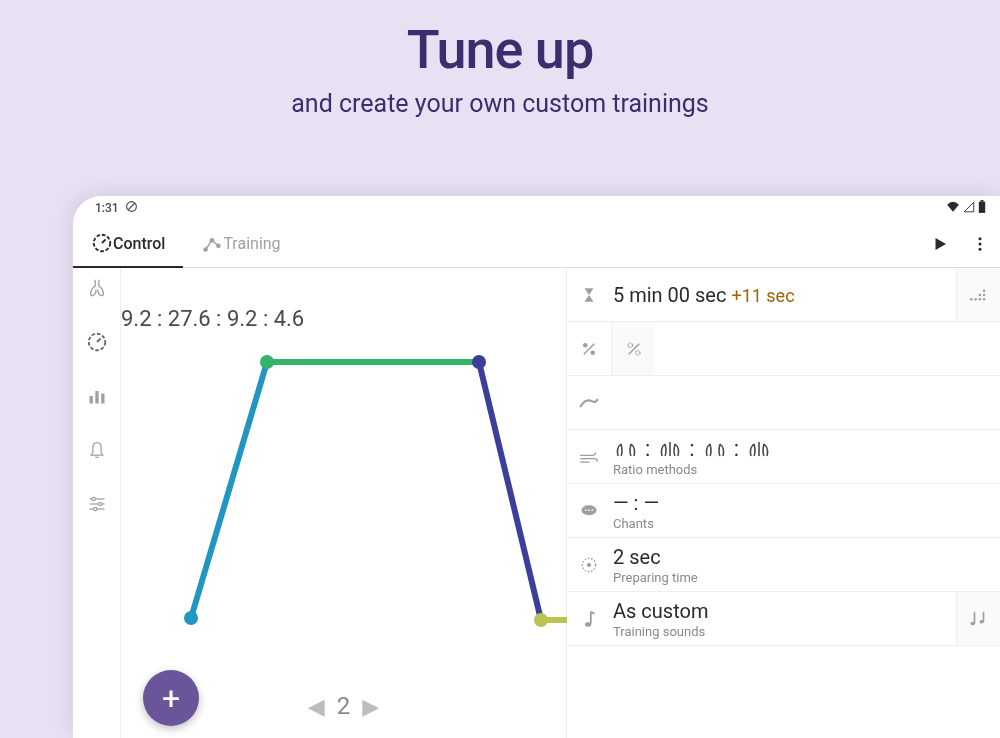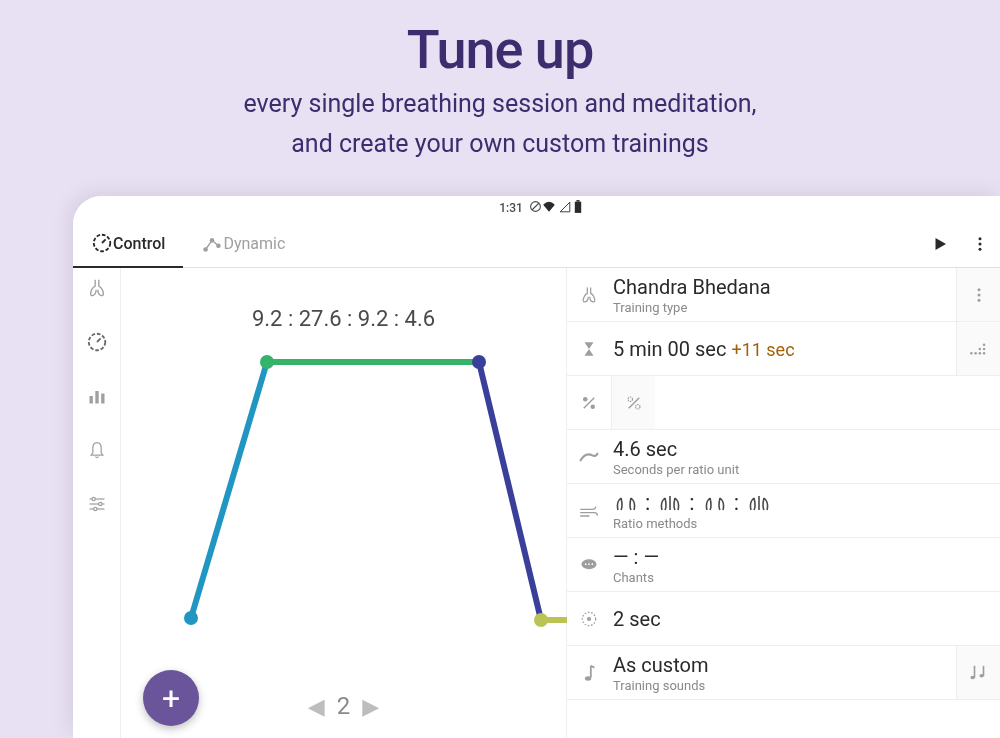--- a/index.html
+++ b/index.html
@@ -33,21 +33,21 @@
   width: 927px;
   height: 542px;
   background: #fff;
   border-radius: 28px 0 0 0;
   box-shadow: -4px -4px 20px rgba(0,0,0,0.08);
   overflow: hidden;
 }
 .statusbar {
   height: 24px;
   display: flex;
-  justify-content: center;
+  justify-content: space-between;
   align-items: center;
   padding: 0 14px;
   font-size: 12px;
   color: #4a4a4a;
   font-weight: 500;
 }
 .statusbar .left { display:flex; align-items:center; gap:6px; padding-left:8px;}
 .statusbar .right { display:flex; align-items:center; gap:3px; }
 .tabbar {
   height: 48px;
@@ -102,21 +102,21 @@
   display:flex;
   align-items:center;
   justify-content:center;
 }
 .chart-pane {
   width: 446px;
   position: relative;
   border-right: 1px solid #eee;
 }
 .chart-ratio {
-  text-align: center;
+  text-align: left;
   font-size: 22px;
   color: #4a4a4a;
   padding-top: 38px;
 }
 .chart-svg {
   position:absolute;
   left:0; right:0; top:0; bottom:0;
 }
 .fab {
   position: absolute;
@@ -191,21 +191,20 @@
 }
 .srow-action.none { border-left:none; cursor:default; background:transparent;}
 .breath-methods { font-size: 22px; color: #2a2a2a; letter-spacing:1px; display:flex; align-items:center; gap:6px;}
 .nostril { display:inline-flex; }
 </style>
 </head>
 <body>
 
 <div class="promo-header">
   <div class="promo-title">Tune up</div>
-  <div class="promo-sub">every single breathing session and meditation,</div>
   <div class="promo-sub">and create your own custom trainings</div>
 </div>
 
 <div class="tablet">
   <div class="statusbar">
     <div class="left">
       <span>1:31</span>
       <span>
         <svg width="13" height="13" viewBox="0 0 24 24">
             <circle cx="12" cy="12" r="9" fill="none" stroke="#4a4a4a" stroke-width="2"></circle>
@@ -240,21 +239,21 @@
     <div class="tab">
       <span class="tab-icon">
         <svg width="22" height="22" viewBox="0 0 24 24">
             <circle cx="5" cy="18" r="2.5" fill="#a0a0a0"></circle>
             <circle cx="12" cy="8" r="2.5" fill="#a0a0a0"></circle>
             <circle cx="19" cy="14" r="2.5" fill="#a0a0a0"></circle>
             <line x1="5" y1="18" x2="12" y2="8" stroke="#a0a0a0" stroke-width="1.5"></line>
             <line x1="12" y1="8" x2="19" y2="14" stroke="#a0a0a0" stroke-width="1.5"></line>
           </svg>
       </span>
-      <span>Dynamic</span>
+      <span>Training</span>
     </div>
     <div class="tab-spacer"></div>
     <div class="tab-action">
       <svg width="18" height="18" viewBox="0 0 24 24">
           <path d="M6 4 L20 12 L6 20 Z" fill="#2a2a2a"></path>
         </svg>
     </div>
     <div class="tab-action">
       <svg width="18" height="18" viewBox="0 0 24 24">
           <circle cx="12" cy="5" r="2" fill="#2a2a2a"></circle>
@@ -316,38 +315,20 @@
       </svg>
       <div class="fab">+</div>
       <div class="pager">
         <span>◀</span>
         <span class="num">2</span>
         <span>▶</span>
       </div>
     </div>
 
     <div class="settings-pane">
-      <div class="srow">
-        <div class="srow-ico">
-          <svg width="20" height="20" viewBox="0 0 24 24">
-              <path d="M10 3 L10 10 Q6 12 5 18 Q5 21 8 20 Q11 19 11 14 M14 3 L14 10 Q18 12 19 18 Q19 21 16 20 Q13 19 13 14" fill="none" stroke="#9e9e9e" stroke-width="1.5"></path>
-            </svg>
-        </div>
-        <div class="srow-body">
-          <div class="srow-val">Chandra Bhedana</div>
-          <div class="srow-sub">Training type</div>
-        </div>
-        <div class="srow-action">
-          <svg width="18" height="18" viewBox="0 0 24 24">
-              <circle cx="12" cy="5" r="2" fill="#9e9e9e"></circle>
-              <circle cx="12" cy="12" r="2" fill="#9e9e9e"></circle>
-              <circle cx="12" cy="19" r="2" fill="#9e9e9e"></circle>
-            </svg>
-        </div>
-      </div>
 
       <div class="srow">
         <div class="srow-ico">
           <svg width="18" height="18" viewBox="0 0 24 24">
               <path d="M6 3 L18 3 L12 12 L18 21 L6 21 L12 12 Z" fill="#9e9e9e"></path>
             </svg>
         </div>
         <div class="srow-body">
           <div class="srow-val">
             <span>5 min 00 sec</span>
@@ -382,24 +363,20 @@
               <line x1="5" y1="19" x2="19" y2="5" stroke="#9e9e9e" stroke-width="2"></line>
             </svg>
         </div>
       </div>
 
       <div class="srow">
         <div class="srow-ico">
           <svg width="20" height="16" viewBox="0 0 24 16">
               <path d="M2 12 Q8 2 16 6 Q20 8 22 4" fill="none" stroke="#9e9e9e" stroke-width="2.5" stroke-linecap="round"></path>
             </svg>
-        </div>
-        <div class="srow-body">
-          <div class="srow-val">4.6 sec</div>
-          <div class="srow-sub">Seconds per ratio unit</div>
         </div>
         <div class="srow-action none"></div>
       </div>
 
       <div class="srow">
         <div class="srow-ico">
           <svg width="20" height="16" viewBox="0 0 24 16">
               <path d="M2 6 L16 6 Q20 6 20 3 M2 10 L18 10 Q22 10 22 13 M2 14 L12 14" fill="none" stroke="#9e9e9e" stroke-width="1.5" stroke-linecap="round"></path>
             </svg>
         </div>
@@ -452,20 +429,21 @@
 
       <div class="srow">
         <div class="srow-ico">
           <svg width="20" height="20" viewBox="0 0 24 24">
               <circle cx="12" cy="12" r="8" fill="none" stroke="#9e9e9e" stroke-width="1.5" stroke-dasharray="2 2"></circle>
               <circle cx="12" cy="12" r="2.5" fill="#9e9e9e"></circle>
             </svg>
         </div>
         <div class="srow-body">
           <div class="srow-val">2 sec</div>
+          <div class="srow-sub">Preparing time</div>
         </div>
         <div class="srow-action none"></div>
       </div>
 
       <div class="srow">
         <div class="srow-ico">
           <svg width="16" height="18" viewBox="0 0 16 20">
               <path d="M10 2 L10 15" stroke="#9e9e9e" stroke-width="2"></path>
               <ellipse cx="7" cy="16" rx="3.5" ry="2.5" fill="#9e9e9e"></ellipse>
               <path d="M10 2 L14 4" stroke="#9e9e9e" stroke-width="2"></path>

